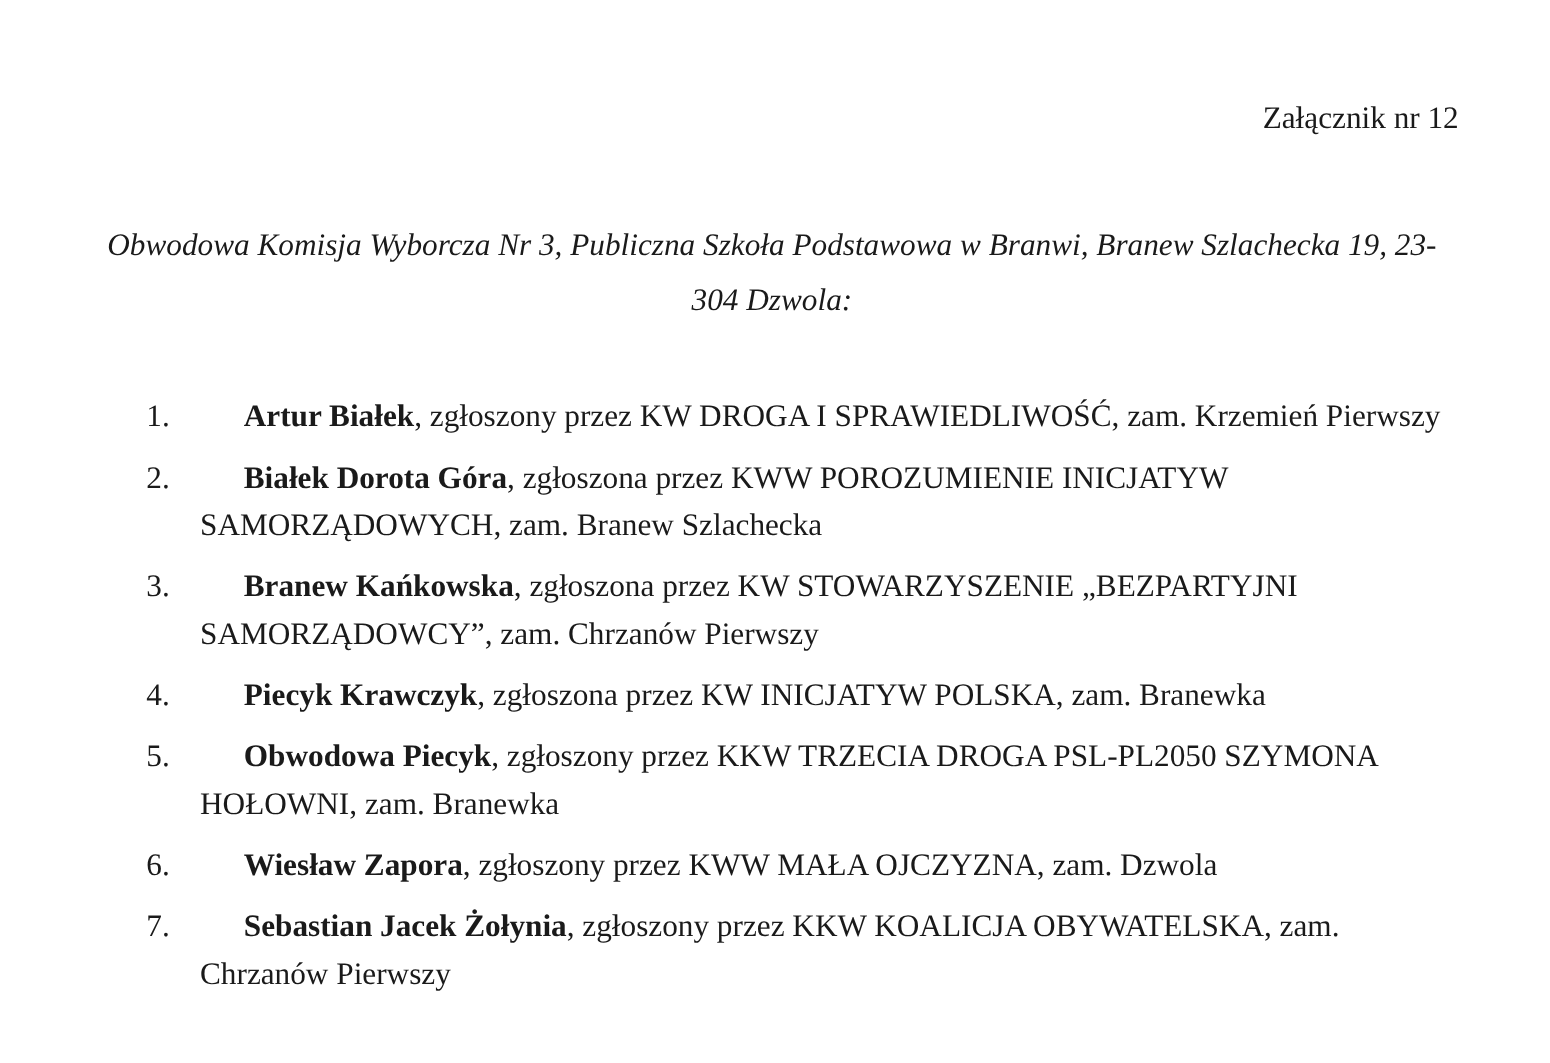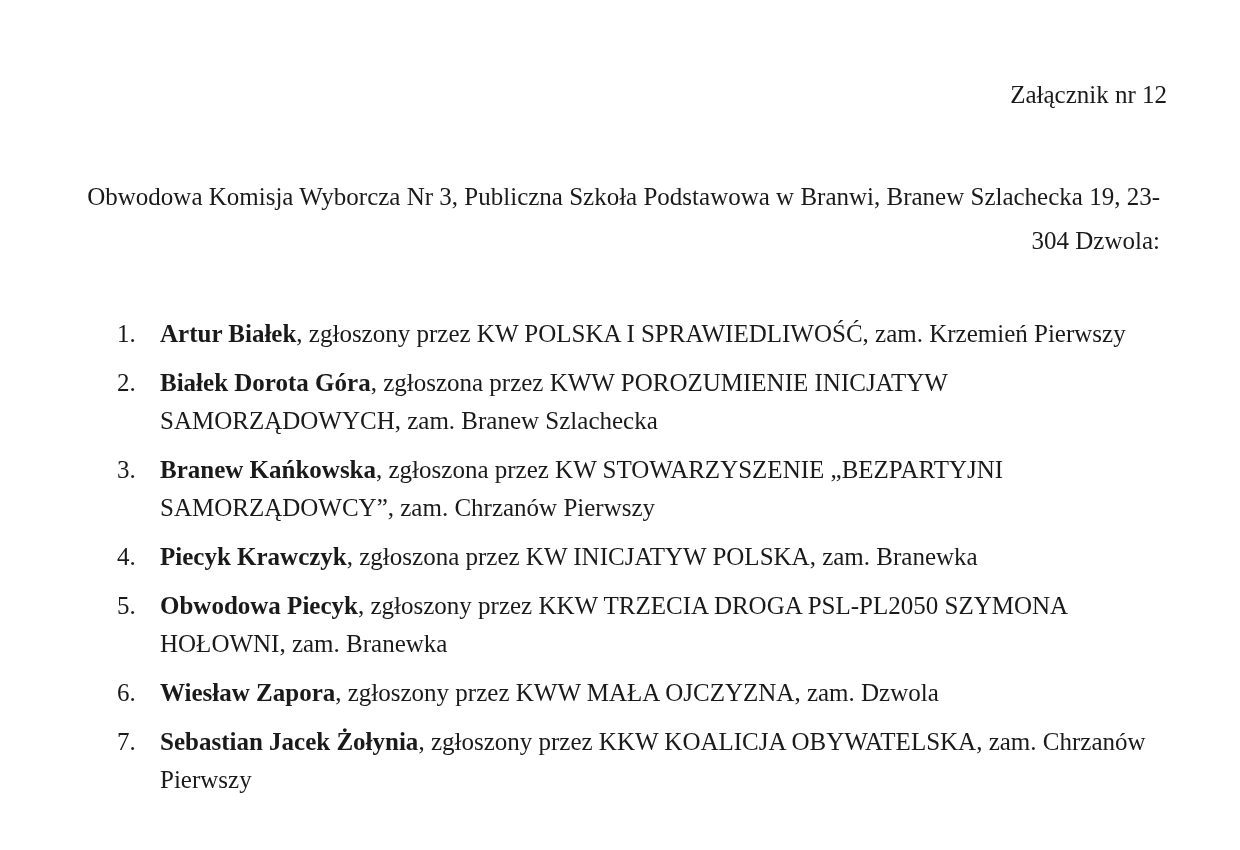--- a/index.html
+++ b/index.html
@@ -26,21 +26,22 @@
     font-size: 25px;
     line-height: 30px;
   }
   .intro {
     position: absolute;
     left: 75px;
     top: 175px;
     width: 1085px;
     font-size: 25px;
     line-height: 44px;
-    text-align: right;
+    text-align: center;
+    font-style: italic;
   }
   ol.members {
     position: absolute;
     left: 117px;
     top: 315px;
     width: 1063px;
     list-style: none;
   }
   ol.members li {
     display: flex;
@@ -52,37 +53,38 @@
   .num {
     flex: 0 0 43px;
     width: 43px;
   }
   .txt {
     flex: 1 1 auto;
     max-width: 1020px;
   }
   .name {
     font-weight: bold;
+    margin-left: 35px;
   }
 </style>
 </head>
 <body>
 
 <div class="page">
 
   <div class="annex">
     <div>Załącznik nr 12</div>
   </div>
 
   <p class="intro">Obwodowa Komisja Wyborcza Nr 3, Publiczna Szkoła Podstawowa w Branwi, Branew Szlachecka 19, 23-304 Dzwola:</p>
 
   <ol class="members" id="members-list">
     <li>
       <span class="num">1.</span>
-      <span class="txt"><b class="name">Artur Białek</b><span>, zgłoszony przez KW POLSKA I SPRAWIEDLIWOŚĆ, zam. Krzemień Pierwszy</span></span>
+      <span class="txt"><b class="name">Artur Białek</b><span>, zgłoszony przez KW DROGA I SPRAWIEDLIWOŚĆ, zam. Krzemień Pierwszy</span></span>
     </li>
 
     <li>
       <span class="num">2.</span>
       <span class="txt"><b class="name">Białek Dorota Góra</b><span>, zgłoszona przez KWW POROZUMIENIE INICJATYW SAMORZĄDOWYCH, zam. Branew Szlachecka</span></span>
     </li>
 
     <li>
       <span class="num">3.</span>
       <span class="txt"><b class="name">Branew Kańkowska</b><span>, zgłoszona przez KW STOWARZYSZENIE „BEZPARTYJNI SAMORZĄDOWCY”, zam. Chrzanów Pierwszy</span></span>

